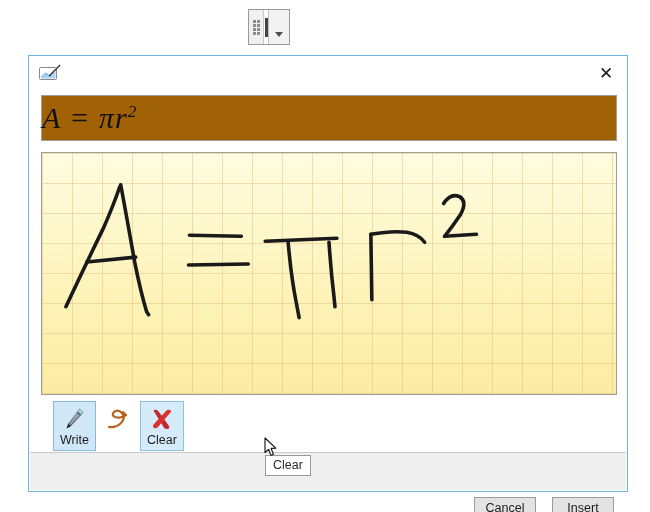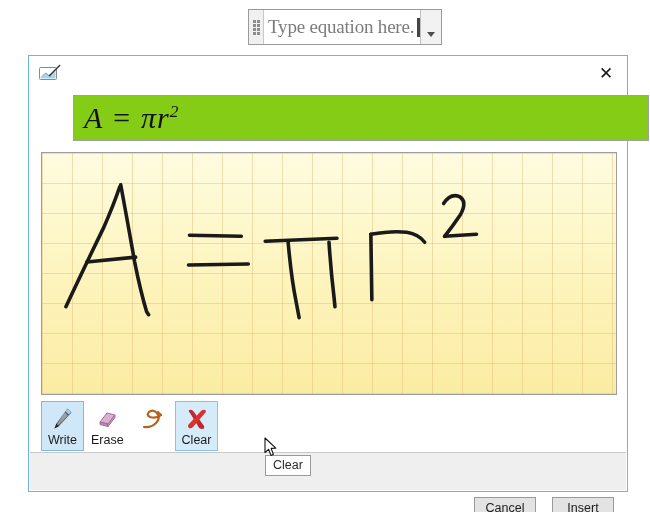--- a/index.html
+++ b/index.html
@@ -125,27 +125,26 @@
     cursor: pointer;
   }
 
   
   #preview {
     position: absolute;
     left: 12px;
     top: 39px;
     width: 576px;
     height: 46px;
-    background: #84cc16;
+    background: #a16207;
     border: 1px solid #a0a0a0;
     box-sizing: border-box;
     display: flex;
     align-items: center;
-    padding-left: 10px;
-    margin-left: 32px;
+    padding-left: 0;
   }
   #preview-eq {
     font-family: "Liberation Serif", serif;
     font-style: italic;
     font-size: 30px;
     color: #111;
     letter-spacing: 1px;
   }
   #preview-eq sup {
     font-size: 0.58em;
@@ -199,20 +198,21 @@
   }
   .tool .tlabel {
     font-size: 12.5px;
     color: #1b1b1b;
     line-height: 15px;
     white-space: nowrap;
   }
   .tool.selected {
     background: #cfe7f7;
     border: 1px solid #84b9dd;
+    margin-left: 12px;
   }
   .tool.hovered {
     background: #d6ebf9;
     border: 1px solid #8dc0e2;
   }
 
   
   #footer {
     position: absolute;
     left: 1px;
@@ -276,21 +276,20 @@
       <i></i>
         <i></i>
         <i></i>
         <i></i>
         <i></i>
         <i></i>
         <i></i>
         <i></i>
     </span>
   </div>
-  <div id="eqn-text">Type equation here.</div>
   <div id="eqn-caret"></div>
   <div id="eqn-dropdown">
     <span class="arrow"></span>
   </div>
 </div>
 
 <div id="dialog">
 
   <div id="titlebar">
     <svg id="app-ink-icon" viewBox="0 0 22 17">
@@ -344,30 +343,20 @@
         <svg width="24" height="25" viewBox="0 0 24 25">
           <path d="M17.5 1.5 L21.5 5.5 L9 19 L4.5 21.5 L6.5 16.5 Z" fill="#5b5b5b"></path>
           <path d="M17.8 2 L21 5.2 L18.8 7.4 L15.6 4.2 Z" fill="#9fd2ef"></path>
           <path d="M6.5 16.5 L4.5 21.5 L9 19 Z" fill="#1b1b1b"></path>
           <path d="M14.6 5.2 L17.8 8.4 L9 17.6 L6.4 18.8 Z" fill="#cfe8f7" opacity="0.5"></path>
         </svg>
       </span>
       <span class="tlabel">Write</span>
     </div>
 
-    <div class="tool">
-      <span class="ticon">
-        <svg width="26" height="18" viewBox="0 0 26 18">
-          <path d="M6 12 L13 3 L21 5 L14 14 Z" fill="#d9afd2" stroke="#9e6f97" stroke-width="1"></path>
-          <path d="M6 12 L14 14 L14 16.5 L6 14.5 Z" fill="#b887b1" stroke="#9e6f97" stroke-width="1"></path>
-          <path d="M14 14 L21 5 L21 7.5 L14 16.5 Z" fill="#c79bc0" stroke="#9e6f97" stroke-width="1"></path>
-        </svg>
-      </span>
-      <span class="tlabel">Erase</span>
-    </div>
 
     <div class="tool">
       <span class="ticon">
         <svg width="30" height="26" viewBox="0 0 30 26">
           <path d="M6 21 Q13 22 18 17 Q23 12 19 7 Q15 3 11 6 Q8 9 12 11 Q18 13 23 9" fill="none" stroke="#b5621e" stroke-width="2.2" stroke-linecap="round"></path>
           <path d="M23 9 L20 6 M23 9 L19.5 11" fill="none" stroke="#b5621e" stroke-width="2" stroke-linecap="round"></path>
         </svg>
       </span>
     </div>
 

